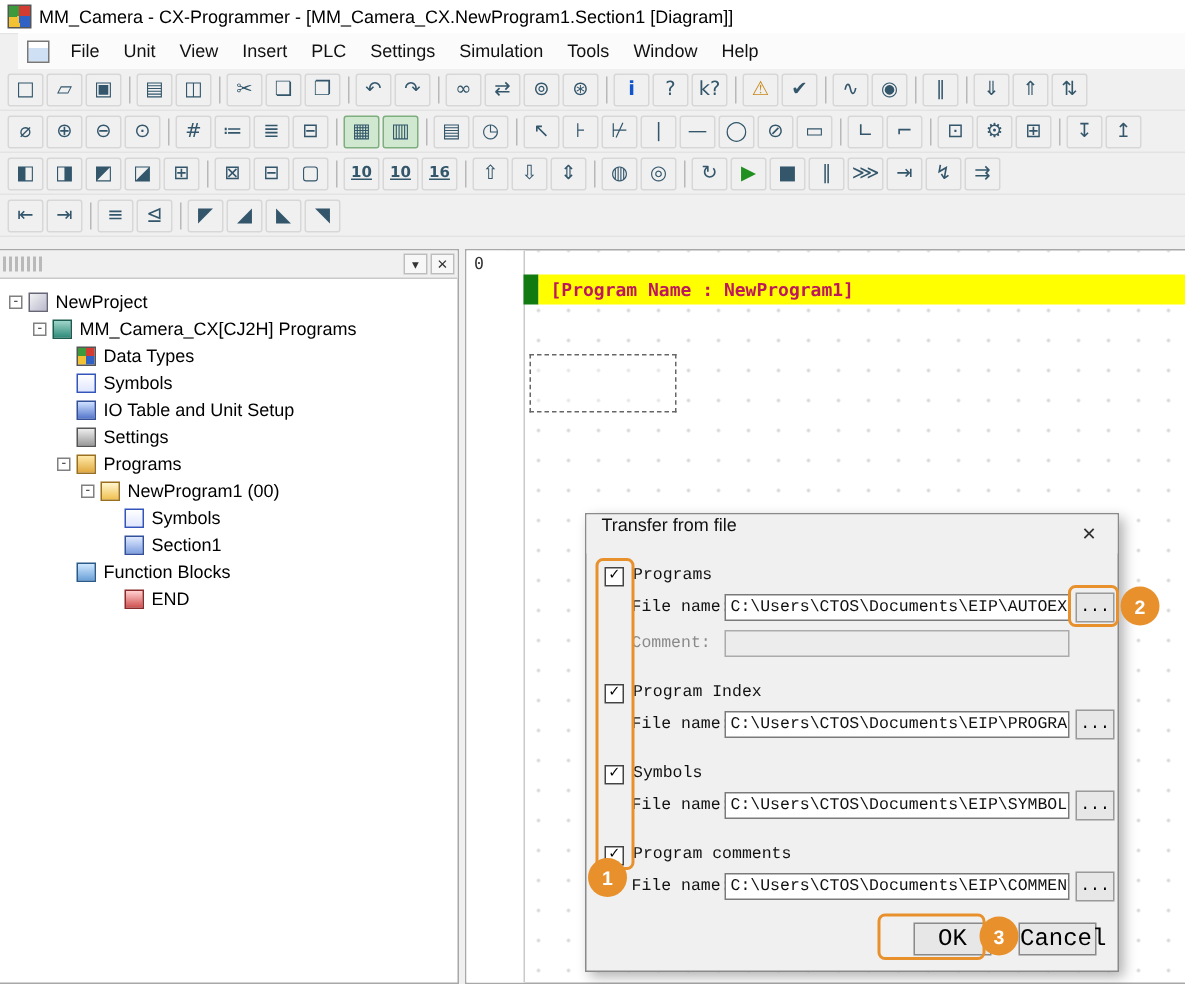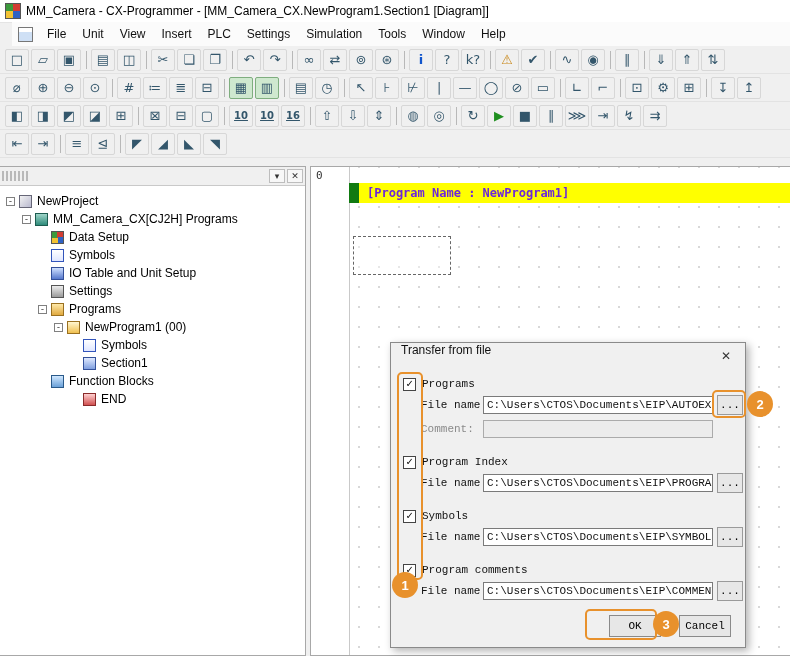--- a/index.html
+++ b/index.html
@@ -65,21 +65,21 @@
   .editor{position:absolute;top:166px;left:310px;right:0;bottom:0;background:#ffffff;
     border:1px solid #a8a8a8;border-right:none;box-sizing:border-box;
     background-image:radial-gradient(#d8d8d8 1px,transparent 1.2px);background-size:20px 20px;background-position:58px 30px;}
   .gutter{position:absolute;top:0;left:0;width:38px;bottom:0;background:#ffffff;border-right:1px solid #c9c9c9;}
   .rungno{position:absolute;top:2px;left:5px;font-family:"DejaVu Sans Mono",monospace;font-size:11px;color:#333;}
   .lrow{position:absolute;left:38px;right:0;height:20px;display:flex;}
   .lrow.r1{top:16px;}
   .lrow.r2{top:36px;}
   .greenblk{flex:none;width:10px;background:#117a11;}
   .yellow{flex:1;background:#ffff00;display:flex;align-items:center;padding-left:8px;
-    font-family:"DejaVu Sans Mono",monospace;font-size:12px;font-weight:bold;color:#6d28d9;}
+    font-family:"DejaVu Sans Mono",monospace;font-size:12px;font-weight:bold;color:#be185d;}
   .selrect{position:absolute;left:42px;top:69px;width:96px;height:37px;border:1px dashed #666;background:rgba(255,255,255,.4);}
   
   .dialog{position:absolute;left:390px;top:342px;width:356px;height:306px;background:#f0f0f0;
     border:1px solid #8a8a8a;box-shadow:3px 3px 8px rgba(0,0,0,.3);box-sizing:border-box;z-index:10;
     font-family:"Liberation Mono",monospace;font-size:11px;color:#111;}
   .dtitle{height:26px;display:flex;align-items:flex-start;padding-left:10px;
     font-family:"Liberation Sans",sans-serif;font-size:12px;background:#f0f0f0;}
   .dclose{margin-left:auto;width:38px;height:26px;border:none;background:transparent;font-size:12px;color:#333;
     display:flex;align-items:center;justify-content:center;padding:0;}
   .dbody{padding:6px 10px 0 12px;}
@@ -92,21 +92,21 @@
   .frow{height:24px;display:flex;align-items:center;padding-left:18px;}
   .flabel{flex:none;width:62px;white-space:nowrap;}
   .flabel.dis{color:#8a8a8a;}
   .finput{flex:none;width:230px;height:18px;box-sizing:border-box;background:#fff;border:1px solid #7a7a7a;
     padding:1px 3px;overflow:hidden;white-space:nowrap;line-height:15px;}
   .finput.dis{background:#ececec;border-color:#ababab;color:#777;}
   .fbrowse{flex:none;width:26px;height:20px;margin-left:4px;background:#e7e7e7;border:1px solid #9a9a9a;
     font-family:"Liberation Mono",monospace;font-size:11px;padding:0;line-height:1;}
   .dbuttons{display:flex;justify-content:flex-end;margin:12px 14px 0 0;gap:18px;}
   .dbtn{width:52px;height:22px;background:#e7e7e7;border:1px solid #8a8a8a;
-    font-family:"Liberation Mono",monospace;font-size:11px;padding:0;}
+    font-family:"Liberation Mono",monospace;font-size:16px;padding:0;}
   
   .ann{position:absolute;z-index:20;pointer-events:none;}
   .ann-rect{border:2px solid #e8912c;border-radius:5px;background:transparent;box-sizing:border-box;}
   .ann-circle{width:26px;height:26px;border-radius:50%;background:#e8912c;color:#fff;
     display:flex;align-items:center;justify-content:center;font-size:13px;font-weight:bold;
     font-family:"Liberation Sans",sans-serif;}
   #ann-rect-1{left:397px;top:372px;width:26px;height:208px;}
   #ann-circle-1{left:392px;top:572px;}
   #ann-rect-2{left:712px;top:390px;width:34px;height:28px;}
   #ann-circle-2{left:747px;top:391px;}
@@ -604,21 +604,21 @@
         <span class="tindent" style="width: 16px;"></span>
         <span class="exp">-</span>
         <span class="tree-ic ic-plc"></span>
         <span>MM_Camera_CX[CJ2H] Programs</span>
       </div>
 
       <div class="titem">
         <span class="tindent" style="width: 32px;"></span>
         <span class="exp"></span>
         <span class="tree-ic ic-datatypes"></span>
-        <span>Data Setup</span>
+        <span>Data Types</span>
       </div>
 
       <div class="titem">
         <span class="tindent" style="width: 32px;"></span>
         <span class="exp"></span>
         <span class="tree-ic ic-symbols"></span>
         <span>Symbols</span>
       </div>
 
       <div class="titem">

